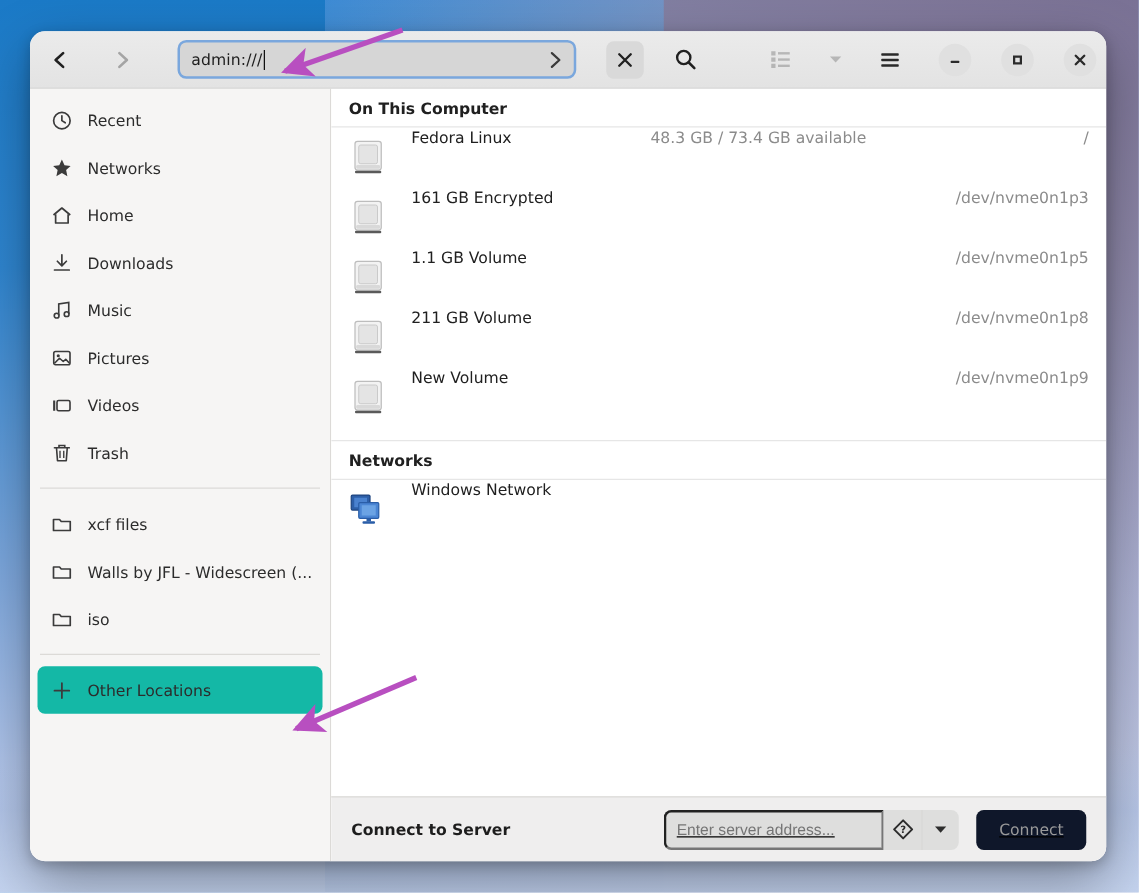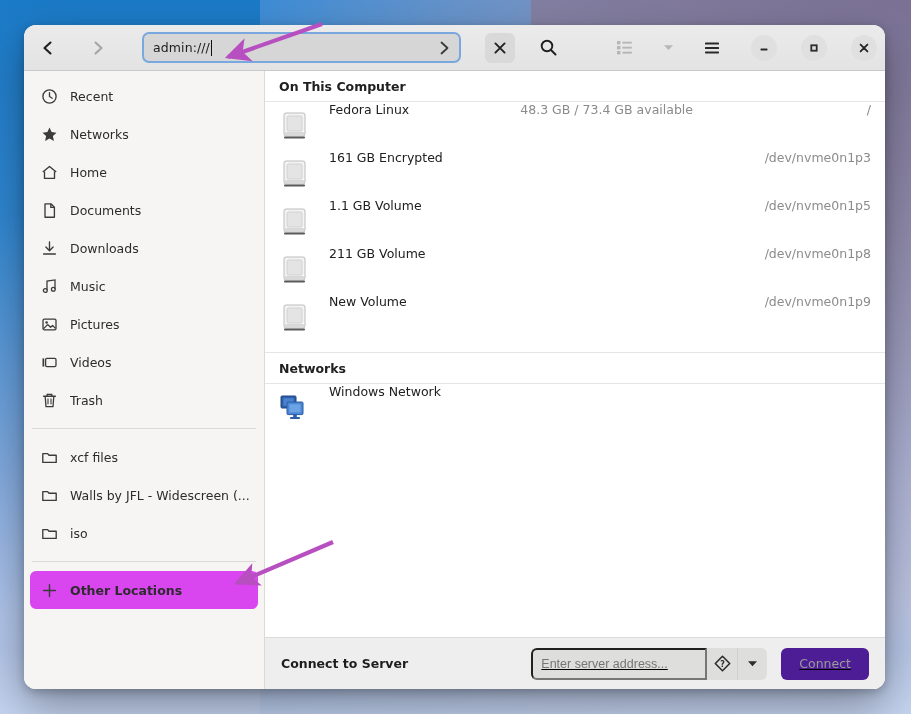--- a/index.html
+++ b/index.html
@@ -111,21 +111,21 @@
   }
   .sb-item {
     height: 38px;
     display: flex; align-items: center;
     margin: 0 6px;
     padding: 0 4px 0 10px;
     border-radius: 6px;
     cursor: pointer;
     gap: 12px;
   }
-  .sb-item.selected { background: #d946ef; font-weight: bold; }
+  .sb-item.selected { background: #14b8a6; }
   .sb-ico {
     width: 18px; height: 18px; flex: 0 0 18px;
     display: flex; align-items: center; justify-content: center;
   }
   .sb-label {
     font-size: 12.5px; color: #2c2c2c;
     white-space: nowrap; overflow: hidden; text-overflow: ellipsis;
   }
   .sb-sep { height: 1px; background: #dcdad7; margin: 9px 8px; }
   .sb-spacer { flex: 1 1 auto; }
@@ -177,21 +177,21 @@
     display: flex; align-items: center; justify-content: center; cursor: pointer;
   }
   .entry-drop {
     width: 30px; height: 32px; background: #dededd; border-radius: 0 6px 6px 0;
     display: flex; align-items: center; justify-content: center; cursor: pointer;
     border-left: 1px solid #cfcfcd;
   }
   .connect-btn {
     margin-left: 14px;
     height: 32px; padding: 0 18px;
-    background: #4c1d95; border-radius: 6px;
+    background: #0f172a; border-radius: 6px;
     display: flex; align-items: center; justify-content: center;
     font-size: 12.5px; color: #9a9a9a; cursor: default;
   }
 
   
   .anno { position: absolute; pointer-events: none; left: 0; top: 0; width: 911px; height: 714px; }
 </style>
 </head>
 <body>
 
@@ -310,29 +310,20 @@
       <div class="sb-item">
         <span class="sb-ico">
           <svg width="17" height="17" viewBox="0 0 17 17">
             <path d="M1.8 8 L8.5 2.4 L15.2 8" fill="none" stroke="#3b3b3b" stroke-width="1.35" stroke-linejoin="round"></path>
             <path d="M3.5 7.4 L3.5 14.4 L13.5 14.4 L13.5 7.4" fill="none" stroke="#3b3b3b" stroke-width="1.35" stroke-linejoin="round"></path>
           </svg>
         </span>
         <span class="sb-label">Home</span>
       </div>
 
-      <div class="sb-item">
-        <span class="sb-ico">
-          <svg width="17" height="17" viewBox="0 0 17 17">
-            <path d="M4 1.8 L10 1.8 L13.4 5.2 L13.4 15.2 L4 15.2 Z" fill="none" stroke="#3b3b3b" stroke-width="1.35" stroke-linejoin="round"></path>
-            <path d="M9.8 1.9 L9.8 5.4 L13.3 5.4" fill="none" stroke="#3b3b3b" stroke-width="1.35" stroke-linejoin="round"></path>
-          </svg>
-        </span>
-        <span class="sb-label">Documents</span>
-      </div>
 
       <div class="sb-item">
         <span class="sb-ico">
           <svg width="17" height="17" viewBox="0 0 17 17">
             <path d="M8.5 1.8 L8.5 10.4 M4.9 7 L8.5 10.7 L12.1 7" fill="none" stroke="#3b3b3b" stroke-width="1.35" stroke-linecap="round" stroke-linejoin="round"></path>
             <path d="M2.6 14 L14.4 14" stroke="#3b3b3b" stroke-width="1.35" stroke-linecap="round"></path>
           </svg>
         </span>
         <span class="sb-label">Downloads</span>
       </div>

